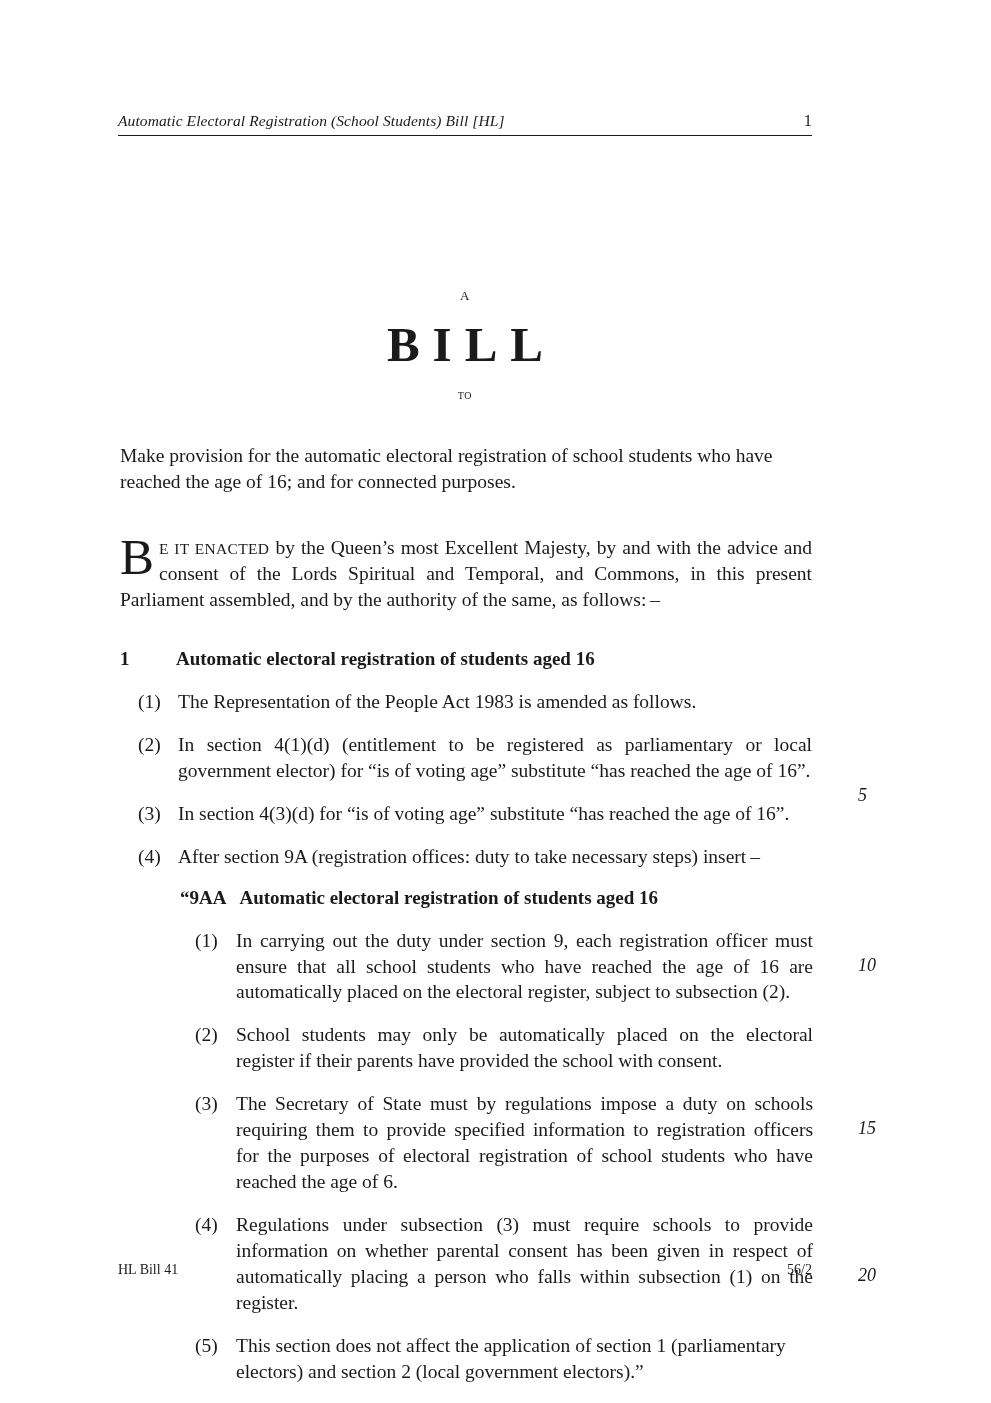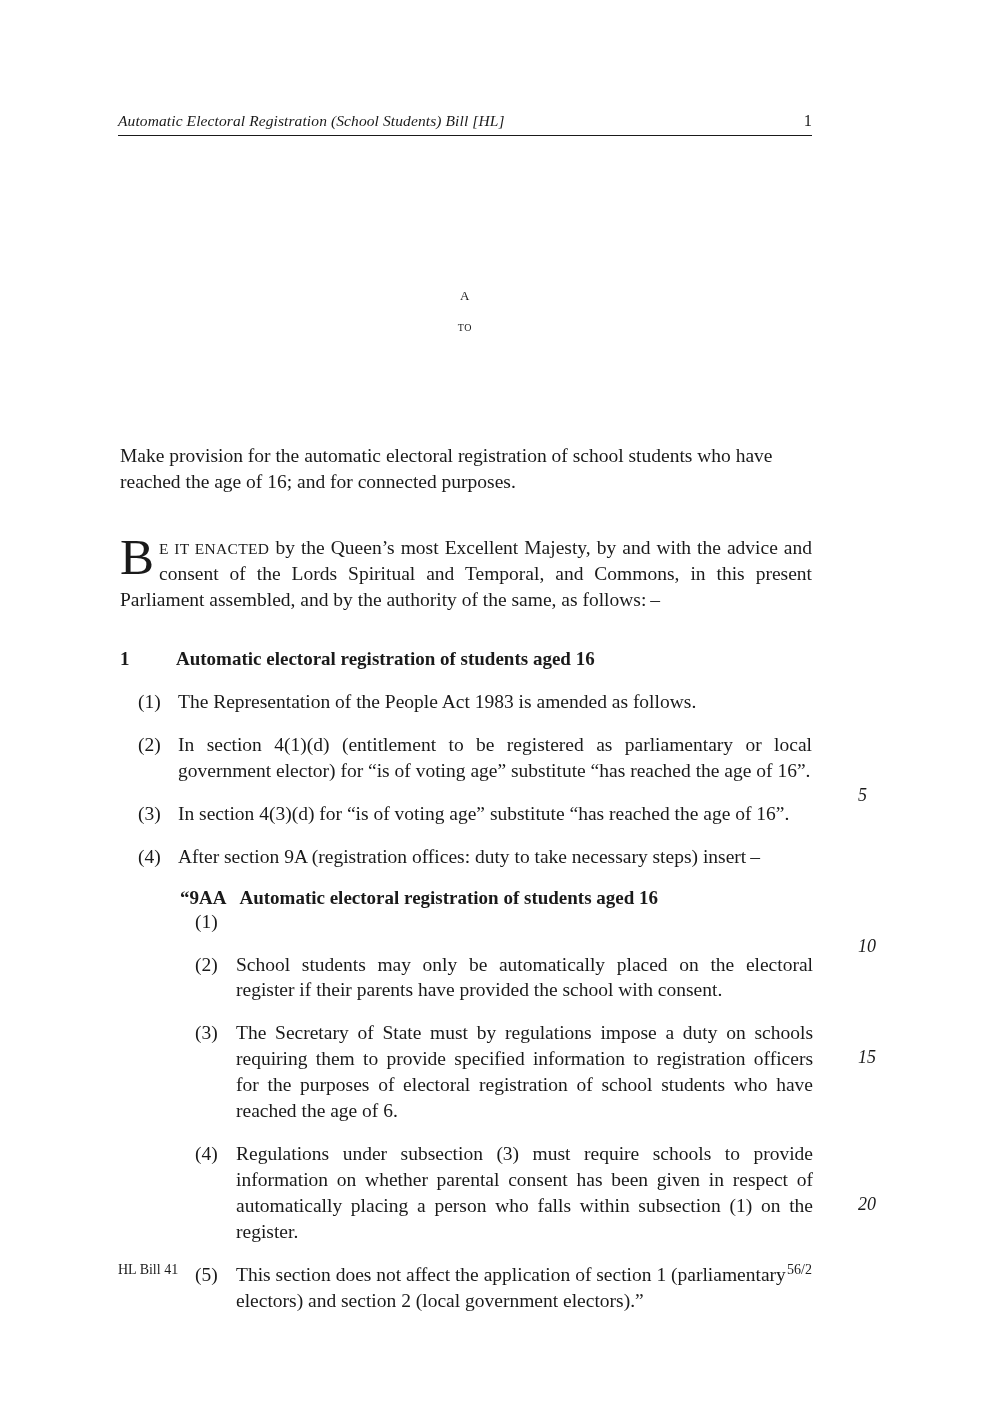--- a/index.html
+++ b/index.html
@@ -158,20 +158,21 @@
   
   .lvl2 .marker { width: 41px; margin-left: 195px; }
   .lvl2 .content { width: 577px; }
 
   
   .quoted-head {
     display: flex;
     font-size: 19px;
     font-weight: bold;
     margin-left: 180px;
+    margin-bottom: 19px;
   }
   .quoted-head .qnum { flex: 0 0 auto; margin-right: 13px; }
   .quoted-head .qtext { flex: 0 0 auto; }
 
   
   .lineno {
     position: absolute;
     left: 858px;
     font-style: italic;
     font-size: 18px;
@@ -198,20 +199,21 @@
 
 <div class="page">
 
   <div class="header">
     <span class="header-title">Automatic Electoral Registration (School Students) Bill [HL]</span>
     <span class="header-pageno">1</span>
   </div>
 
   <div class="titleblock">
     <div class="word-a">A</div>
+    <div class="word-bill">BILL</div>
     <div class="word-to">TO</div>
   </div>
 
   <div class="longtitle">Make provision for the automatic electoral registration of school students who have reached the age of 16; and for connected purposes.</div>
 
   <div class="enacting">
     <span class="dropcap">B</span><span class="smallcaps">E IT ENACTED</span><span> by the Queen’s most Excellent Majesty, by and with the advice and consent of the Lords Spiritual and Temporal, and Commons, in this present Parliament assembled, and by the authority of the same, as follows: –</span>
   </div>
 
   <div class="body">
@@ -242,20 +244,21 @@
       <span class="content nojust">After section 9A (registration offices: duty to take necessary steps) insert –</span>
     </div>
 
     <div class="quoted-head">
       <span class="qnum">“9AA</span>
       <span class="qtext">Automatic electoral registration of students aged 16</span>
     </div>
 
     <div class="row lvl2">
       <span class="marker">(1)</span>
+      <span class="content">In carrying out the duty under section 9, each registration officer must ensure that all school students who have reached the age of 16 are automatically placed on the electoral register, subject to subsection (2).</span>
       <span class="lineno ln2">10</span>
     </div>
 
     <div class="row lvl2">
       <span class="marker">(2)</span>
       <span class="content">School students may only be automatically placed on the electoral register if their parents have provided the school with consent.</span>
     </div>
 
     <div class="row lvl2">
       <span class="marker">(3)</span>

